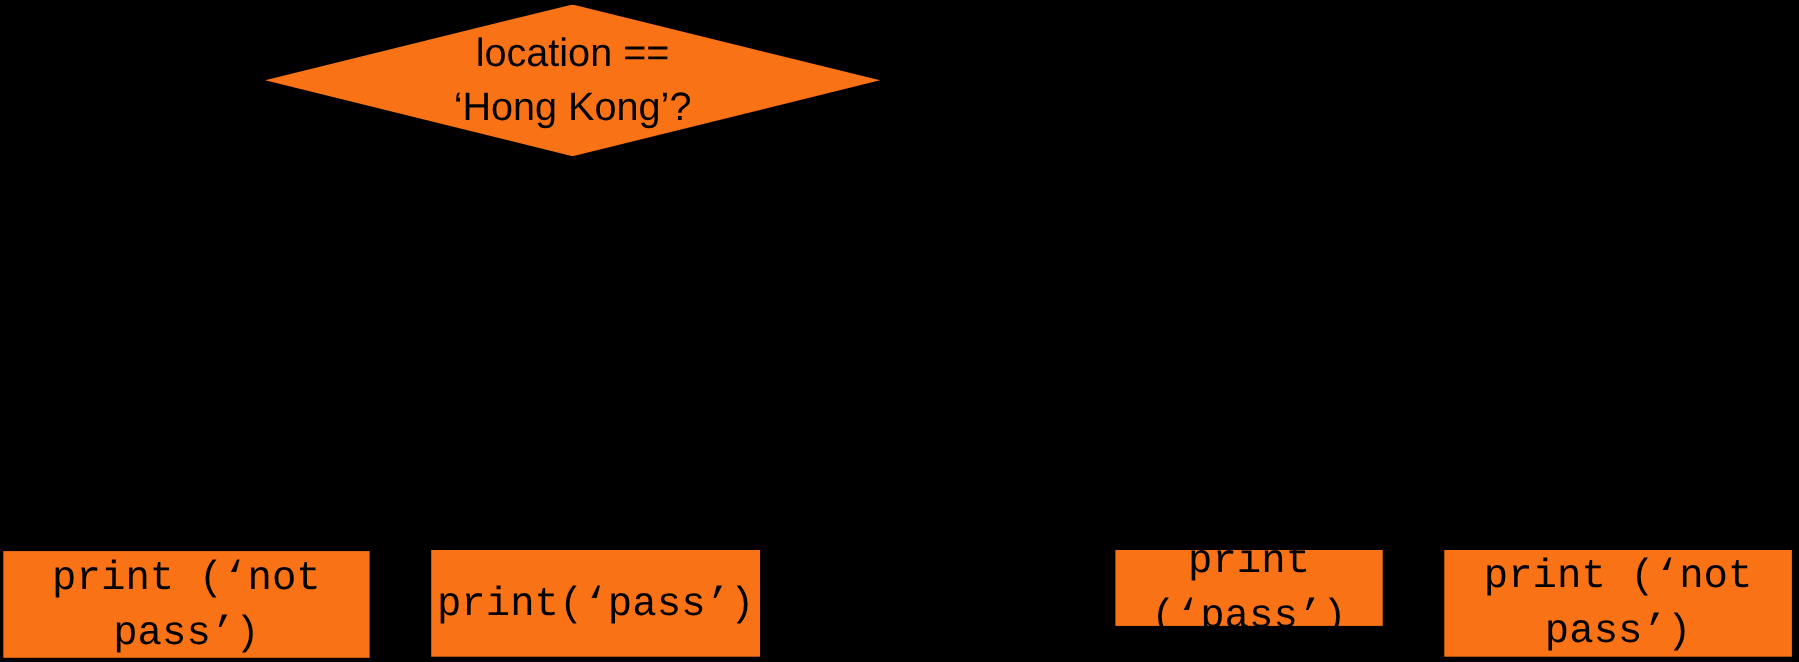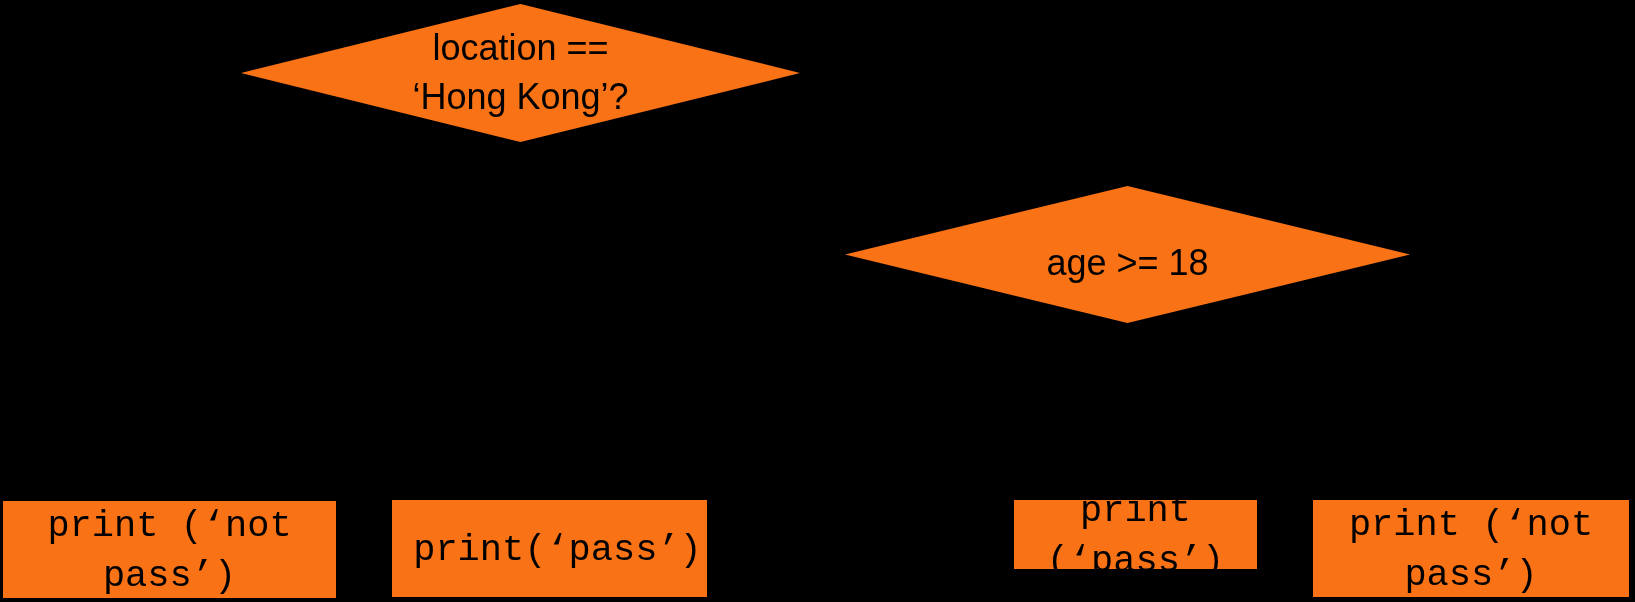--- a/index.html
+++ b/index.html
@@ -35,38 +35,35 @@
   }
   
   .d-top   { left: 241px; top: 4px;   width: 559px; height: 138px; }
   .d-left  { left: 241px; top: 254px; width: 559px; height: 139px; }
   .d-right { left: 845px; top: 186px; width: 565px; height: 137px; }
   .d-left .label,
   .d-right .label { transform: translateY(9px); }
 
   .rect .label { font-size: 37px; transform: translateY(2px); font-family: Liberation Mono, monospace; }
   .b1 { left: 3px;    top: 501px; width: 333px; height: 97px; }
-  .b2 { left: 392px;  top: 500px; width: 299px; height: 97px; padding-left: 16px; }
+  .b2 { left: 392px;  top: 500px; width: 299px; height: 97px; }
   .b3 { left: 1014px; top: 500px; width: 243px; height: 69px; }
   .b4 { left: 1313px; top: 500px; width: 316px; height: 97px; }
 </style>
 </head>
 <body>
 
 <div class="canvas">
 
   <div class="node diamond d-top">
     <span class="label">location ==
 ‘Hong Kong’?</span>
   </div>
 
 
-  <div class="node diamond d-right">
-    <span class="label">age &gt;= 18</span>
-  </div>
 
   <div class="node rect b1">
     <span class="label">print (‘not pass’)</span>
   </div>
 
   <div class="node rect b2">
     <span class="label">print(‘pass’)</span>
   </div>
 
   <div class="node rect b3">

